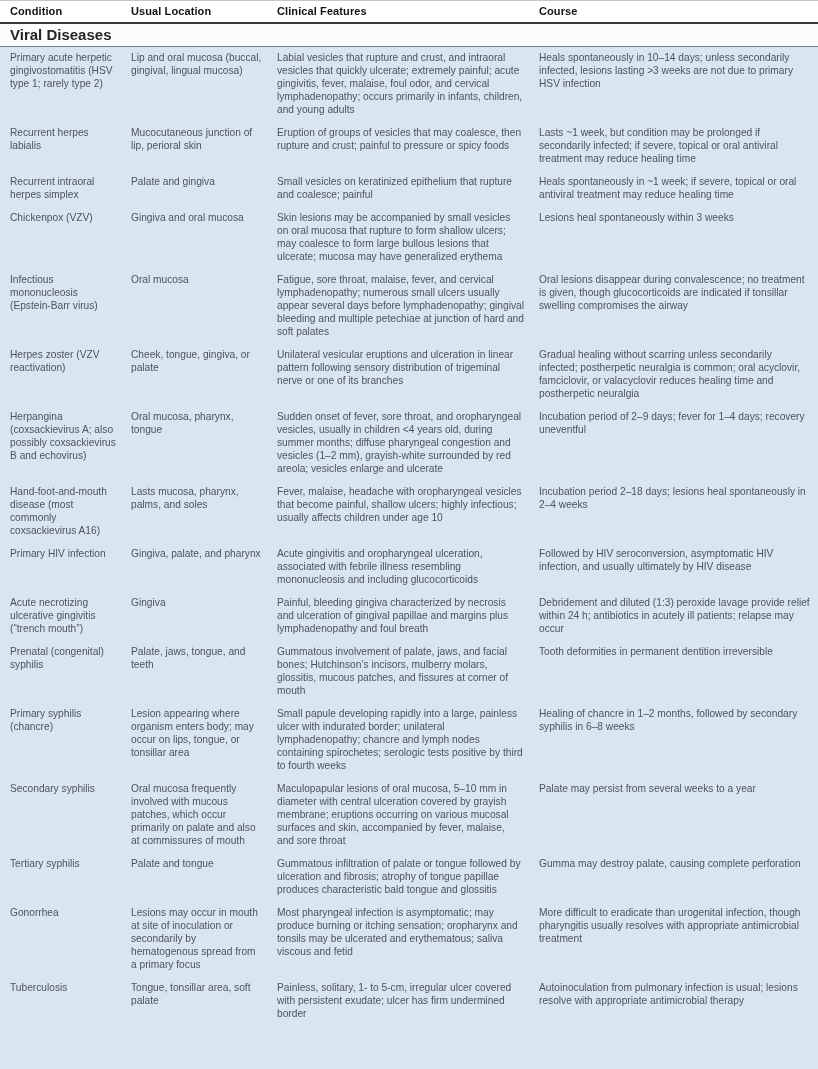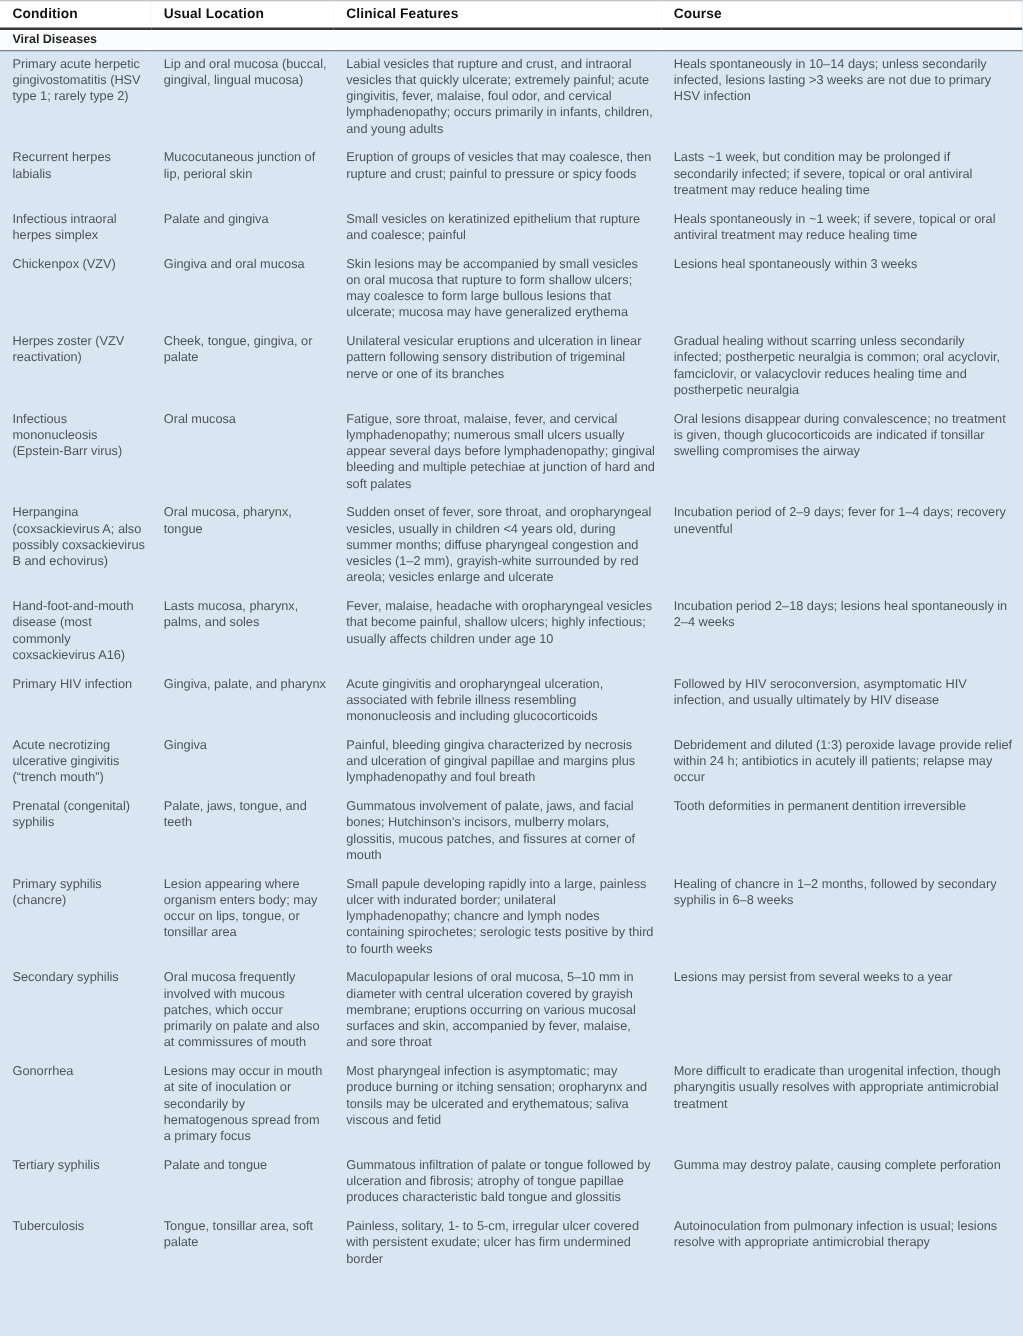--- a/index.html
+++ b/index.html
@@ -34,21 +34,21 @@
     text-align:left;
     font-size:11px;
     font-weight:700;
     color:var(--header-text);
     padding:4px 5px 5px 10px;
     letter-spacing:.1px;
     margin-top:36px;
   }
   tr.section-row td{
     background:var(--band-bg);
-    font-size:10px;
+    font-size:15px;
     font-weight:700;
     color:var(--band-text);
     padding:2px 19px 3px 10px;
     border-top:2px solid var(--rule-dark);
     border-bottom:1.8px solid var(--rule-mid);
     margin-left:14px;
   }
   tr.data-row td{
     background:var(--row-bg);
     vertical-align:top;
@@ -86,42 +86,42 @@
         <td>Labial vesicles that rupture and crust, and intraoral vesicles that quickly ulcerate; extremely painful; acute gingivitis, fever, malaise, foul odor, and cervical lymphadenopathy; occurs primarily in infants, children, and young adults</td>
         <td>Heals spontaneously in 10–14 days; unless secondarily infected, lesions lasting &gt;3 weeks are not due to primary HSV infection</td>
       </tr>
       <tr class="data-row">
         <td>Recurrent herpes labialis</td>
         <td>Mucocutaneous junction of lip, perioral skin</td>
         <td>Eruption of groups of vesicles that may coalesce, then rupture and crust; painful to pressure or spicy foods</td>
         <td>Lasts ~1 week, but condition may be prolonged if secondarily infected; if severe, topical or oral antiviral treatment may reduce healing time</td>
       </tr>
       <tr class="data-row">
-        <td>Infectious intraoral herpes simplex</td>
+        <td>Recurrent intraoral herpes simplex</td>
         <td>Palate and gingiva</td>
         <td>Small vesicles on keratinized epithelium that rupture and coalesce; painful</td>
         <td>Heals spontaneously in ~1 week; if severe, topical or oral antiviral treatment may reduce healing time</td>
       </tr>
       <tr class="data-row">
         <td>Chickenpox (VZV)</td>
         <td>Gingiva and oral mucosa</td>
         <td>Skin lesions may be accompanied by small vesicles on oral mucosa that rupture to form shallow ulcers; may coalesce to form large bullous lesions that ulcerate; mucosa may have generalized erythema</td>
         <td>Lesions heal spontaneously within 3 weeks</td>
       </tr>
       <tr class="data-row">
+        <td>Infectious mononucleosis (Epstein-Barr virus)</td>
+        <td>Oral mucosa</td>
+        <td>Fatigue, sore throat, malaise, fever, and cervical lymphadenopathy; numerous small ulcers usually appear several days before lymphadenopathy; gingival bleeding and multiple petechiae at junction of hard and soft palates</td>
+        <td>Oral lesions disappear during convalescence; no treatment is given, though glucocorticoids are indicated if tonsillar swelling compromises the airway</td>
+      </tr>
+      <tr class="data-row">
         <td>Herpes zoster (VZV reactivation)</td>
         <td>Cheek, tongue, gingiva, or palate</td>
         <td>Unilateral vesicular eruptions and ulceration in linear pattern following sensory distribution of trigeminal nerve or one of its branches</td>
         <td>Gradual healing without scarring unless secondarily infected; postherpetic neuralgia is common; oral acyclovir, famciclovir, or valacyclovir reduces healing time and postherpetic neuralgia</td>
-      </tr>
-      <tr class="data-row">
-        <td>Infectious mononucleosis (Epstein-Barr virus)</td>
-        <td>Oral mucosa</td>
-        <td>Fatigue, sore throat, malaise, fever, and cervical lymphadenopathy; numerous small ulcers usually appear several days before lymphadenopathy; gingival bleeding and multiple petechiae at junction of hard and soft palates</td>
-        <td>Oral lesions disappear during convalescence; no treatment is given, though glucocorticoids are indicated if tonsillar swelling compromises the airway</td>
       </tr>
       <tr class="data-row">
         <td>Herpangina (coxsackievirus A; also possibly coxsackievirus B and echovirus)</td>
         <td>Oral mucosa, pharynx, tongue</td>
         <td>Sudden onset of fever, sore throat, and oropharyngeal vesicles, usually in children &lt;4 years old, during summer months; diffuse pharyngeal congestion and vesicles (1–2 mm), grayish-white surrounded by red areola; vesicles enlarge and ulcerate</td>
         <td>Incubation period of 2–9 days; fever for 1–4 days; recovery uneventful</td>
       </tr>
       <tr class="data-row">
         <td>Hand-foot-and-mouth disease (most commonly coxsackievirus A16)</td>
         <td>Lasts mucosa, pharynx, palms, and soles</td>
@@ -149,33 +149,33 @@
       <tr class="data-row">
         <td>Primary syphilis (chancre)</td>
         <td>Lesion appearing where organism enters body; may occur on lips, tongue, or tonsillar area</td>
         <td>Small papule developing rapidly into a large, painless ulcer with indurated border; unilateral lymphadenopathy; chancre and lymph nodes containing spirochetes; serologic tests positive by third to fourth weeks</td>
         <td>Healing of chancre in 1–2 months, followed by secondary syphilis in 6–8 weeks</td>
       </tr>
       <tr class="data-row">
         <td>Secondary syphilis</td>
         <td>Oral mucosa frequently involved with mucous patches, which occur primarily on palate and also at commissures of mouth</td>
         <td>Maculopapular lesions of oral mucosa, 5–10 mm in diameter with central ulceration covered by grayish membrane; eruptions occurring on various mucosal surfaces and skin, accompanied by fever, malaise, and sore throat</td>
-        <td>Lesions may persist from several weeks to a year</td>
+        <td>Palate may persist from several weeks to a year</td>
+      </tr>
+      <tr class="data-row">
+        <td>Tertiary syphilis</td>
+        <td>Palate and tongue</td>
+        <td>Gummatous infiltration of palate or tongue followed by ulceration and fibrosis; atrophy of tongue papillae produces characteristic bald tongue and glossitis</td>
+        <td>Gumma may destroy palate, causing complete perforation</td>
       </tr>
       <tr class="data-row">
         <td>Gonorrhea</td>
         <td>Lesions may occur in mouth at site of inoculation or secondarily by hematogenous spread from a primary focus</td>
         <td>Most pharyngeal infection is asymptomatic; may produce burning or itching sensation; oropharynx and tonsils may be ulcerated and erythematous; saliva viscous and fetid</td>
         <td>More difficult to eradicate than urogenital infection, though pharyngitis usually resolves with appropriate antimicrobial treatment</td>
-      </tr>
-      <tr class="data-row">
-        <td>Tertiary syphilis</td>
-        <td>Palate and tongue</td>
-        <td>Gummatous infiltration of palate or tongue followed by ulceration and fibrosis; atrophy of tongue papillae produces characteristic bald tongue and glossitis</td>
-        <td>Gumma may destroy palate, causing complete perforation</td>
       </tr>
       <tr class="data-row">
         <td>Tuberculosis</td>
         <td>Tongue, tonsillar area, soft palate</td>
         <td>Painless, solitary, 1- to 5-cm, irregular ulcer covered with persistent exudate; ulcer has firm undermined border</td>
         <td>Autoinoculation from pulmonary infection is usual; lesions resolve with appropriate antimicrobial therapy</td>
       </tr>
     </tbody>
 </table>
 

